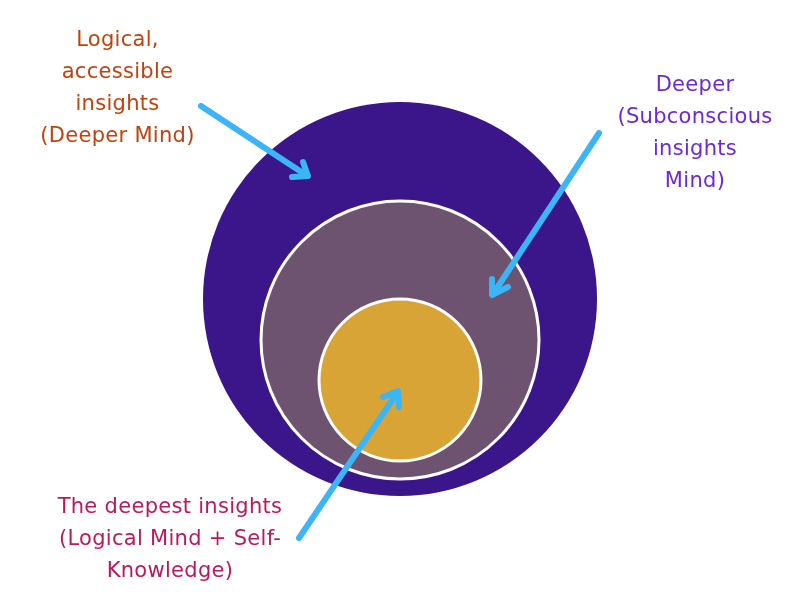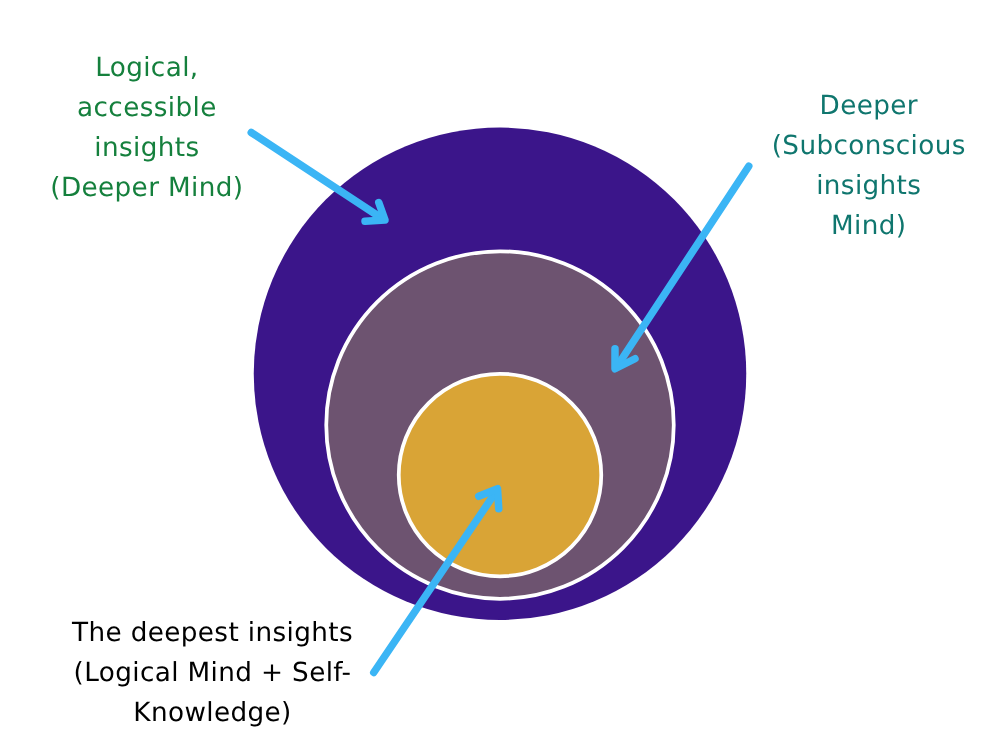--- a/index.html
+++ b/index.html
@@ -28,31 +28,31 @@
       <line x1="599" y1="133" x2="493" y2="294"></line>
       <polyline points="508,287 492,295 492,279"></polyline>
     </g>
     <g>
       <line x1="299" y1="538" x2="397" y2="393"></line>
       <polyline points="383,397 398,391 399,407"></polyline>
     </g>
   </g>
 </svg>
 
-<div class="label" style="left: 10px; top: 38px; width: 215px; color: #15803d; text-align: center;">
+<div class="label" style="left: 10px; top: 23px; width: 215px; color: #c2410c; text-align: center;">
   <span>Logical,</span>
   <span>accessible</span>
   <span>insights</span>
   <span>(Deeper Mind)</span>
 </div>
 
-<div class="label" style="left: 600px; top: 68px; width: 190px; color: #0f766e;">
+<div class="label" style="left: 600px; top: 68px; width: 190px; color: #6d28d9;">
   <span>Deeper</span>
   <span>(Subconscious</span>
   <span>insights</span>
   <span>Mind)</span>
 </div>
 
-<div class="label" style="left: 20px; top: 490px; width: 300px; color: #000000;">
+<div class="label" style="left: 20px; top: 490px; width: 300px; color: #be185d;">
   <span>The deepest insights</span>
   <span>(Logical Mind + Self-</span>
   <span>Knowledge)</span>
 </div>
 
 </body></html>

